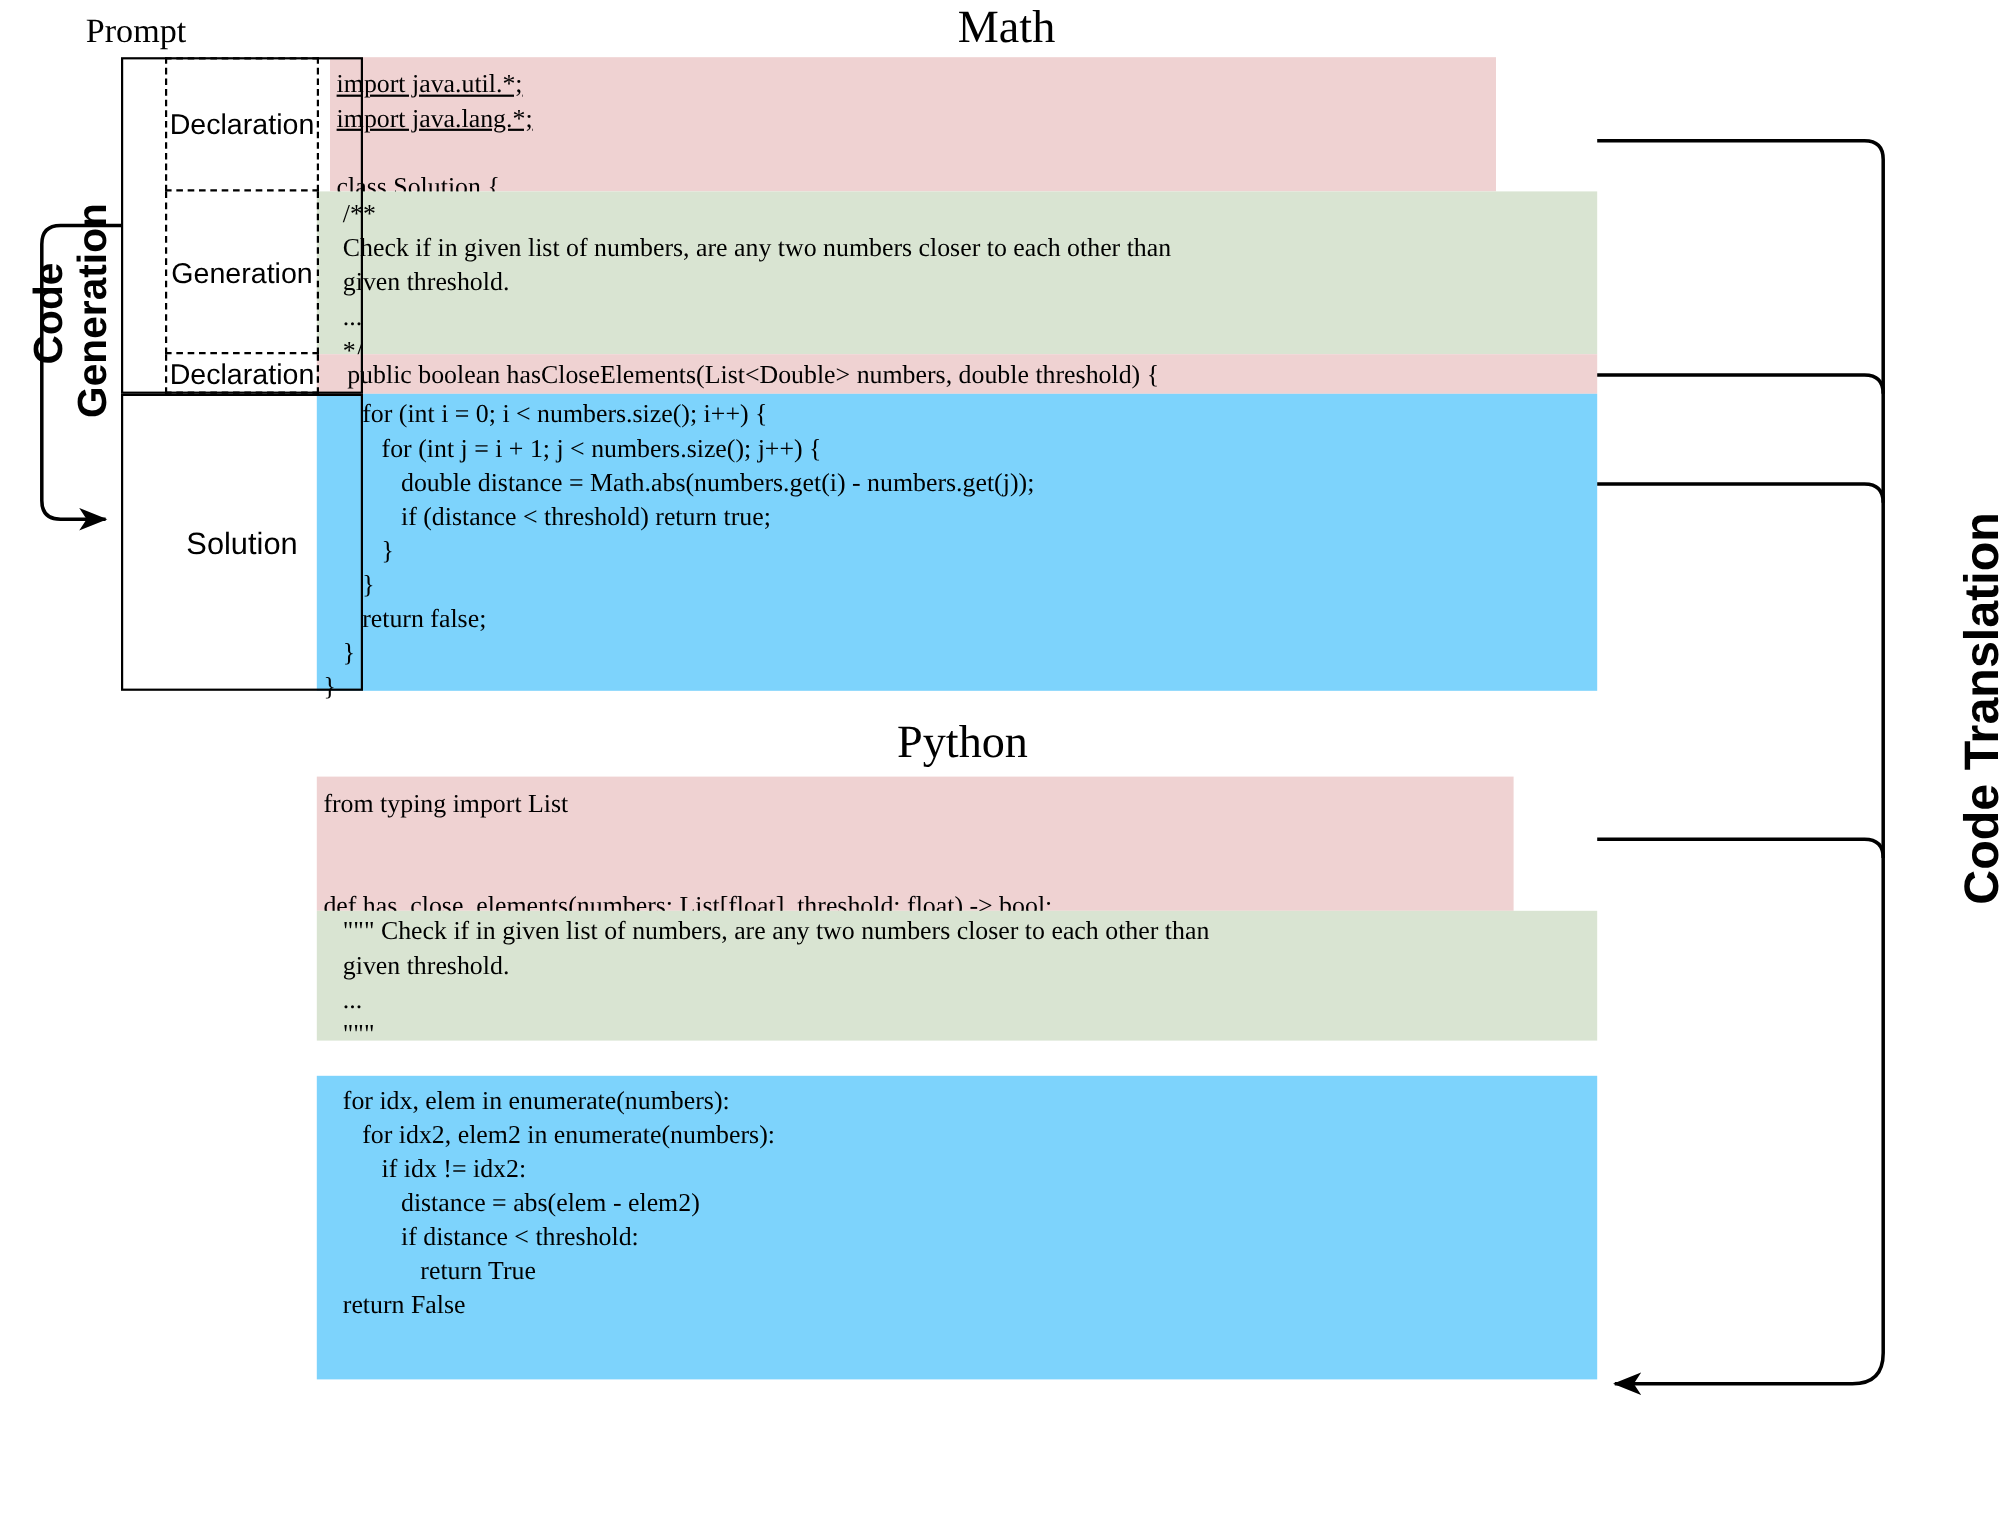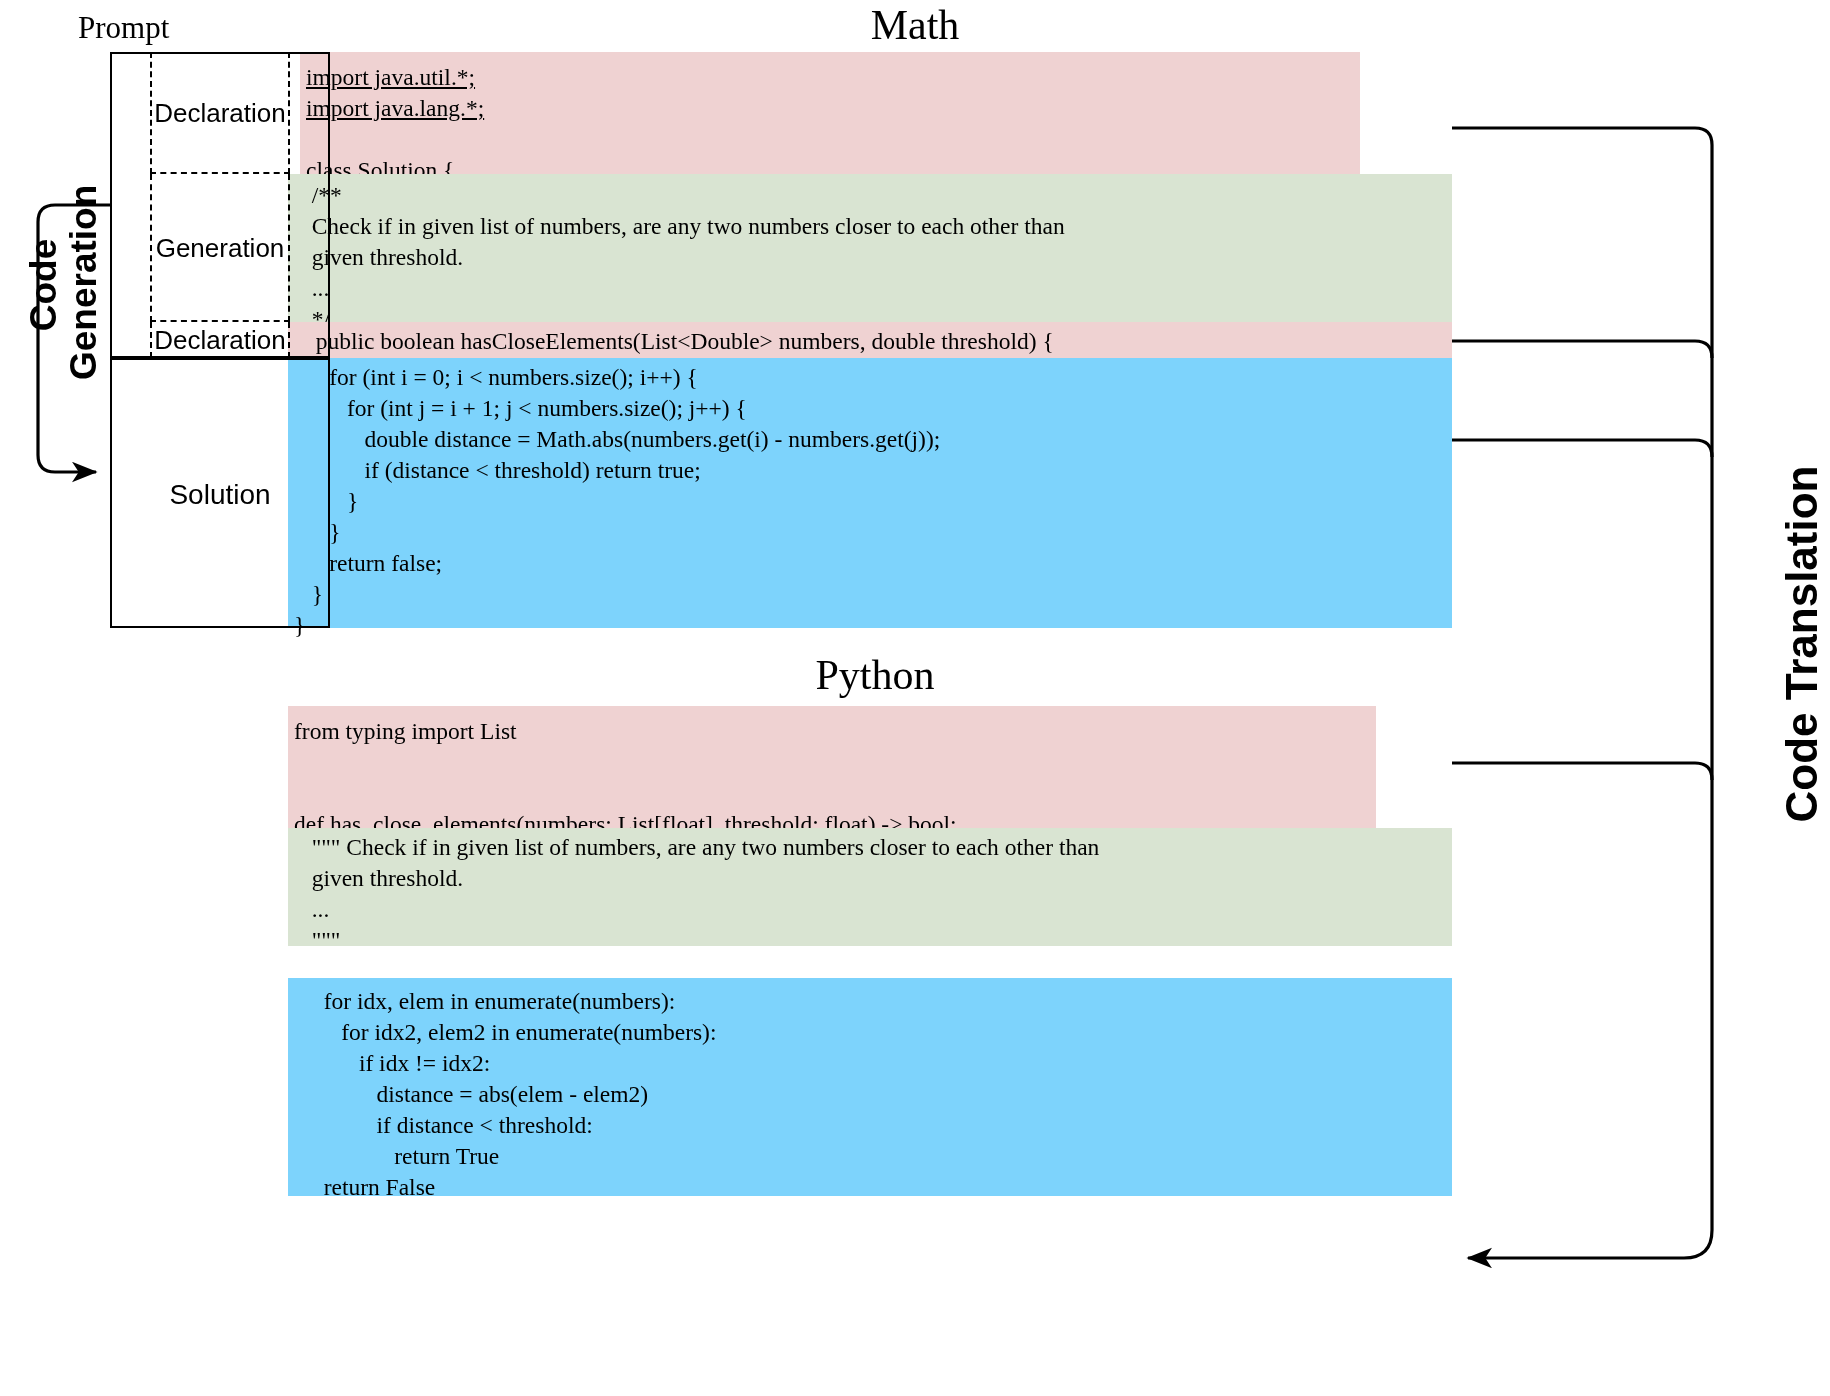--- a/index.html
+++ b/index.html
@@ -123,21 +123,21 @@
 <div class="codeblock c-decl" style="left:288px;top:706px;width:1088px;height:122px;padding:10px 0 0 6px;">from typing import List
 
 
 def has_close_elements(numbers: List[float], threshold: float) -&gt; bool:</div>
 
 <div class="codeblock c-doc" style="left:288px;top:828px;width:1164px;height:118px;padding:4px 0 0 6px;">   """ Check if in given list of numbers, are any two numbers closer to each other than
    given threshold.
    ...
    """</div>
 
-<div class="codeblock c-sol" style="left:288px;top:978px;width:1164px;height:218px;padding:8px 0 0 18px;">   for idx, elem in enumerate(numbers):
+<div class="codeblock c-sol" style="left:288px;top:978px;width:1164px;height:276px;padding:8px 0 0 6px;">   for idx, elem in enumerate(numbers):
       for idx2, elem2 in enumerate(numbers):
          if idx != idx2:
             distance = abs(elem - elem2)
             if distance &lt; threshold:
                return True
    return False</div>
 
 <div class="vlabel" id="code-translation-label" style="left:1553px;top:620px;width:500px;height:48px;">Code Translation</div>
 
 <svg class="overlay" viewBox="0 0 1830 1396">

